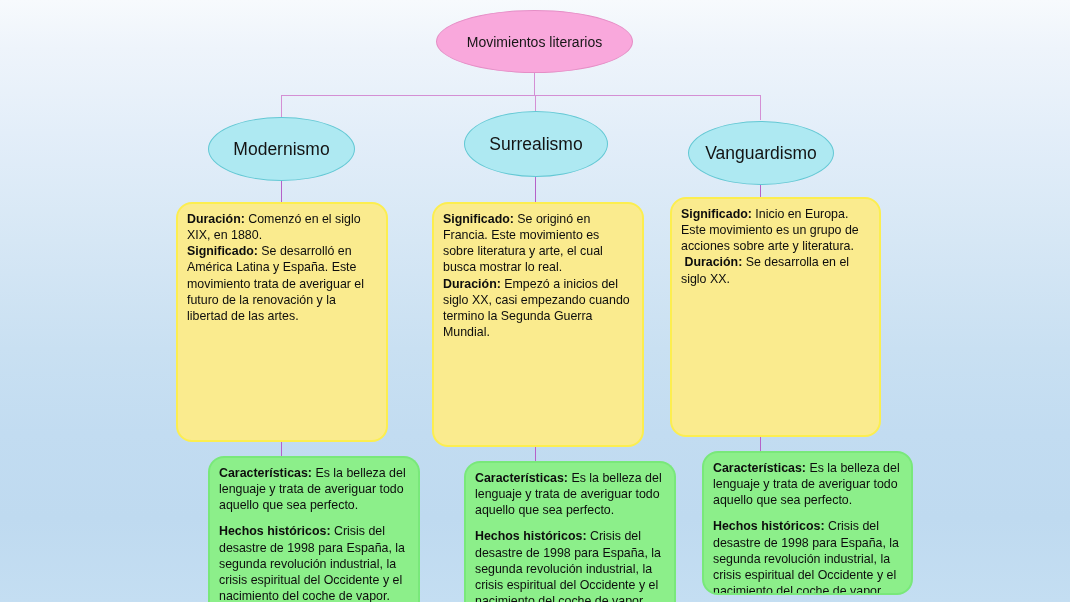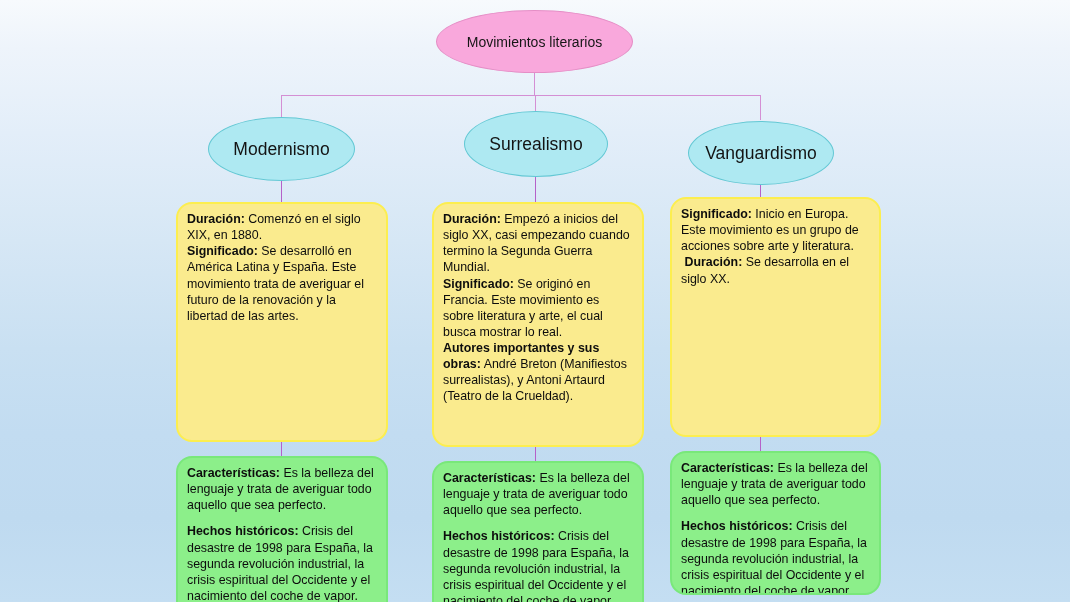--- a/index.html
+++ b/index.html
@@ -72,20 +72,21 @@
     color: #0d0d0d;
     overflow: hidden;
   }
   .note-yellow {
     background: #faeb8e;
     border: 2px solid #fcee4f;
   }
   .note-green {
     background: #8cef8a;
     border: 2px solid #79e87a;
+    margin-left: 32px;
   }
   .note p {
     margin: 0 0 0 0;
   }
   .note p + p { margin-top: 0; }
   .note .gap { height: 10px; }
   .note b { font-weight: bold; }
 </style>
 </head>
 <body>
@@ -126,27 +127,24 @@
     <p>
       <b>Duración:</b><span> Comenzó en el siglo XIX, en 1880.</span>
     </p>
     <p>
       <b>Significado:</b><span> Se desarrolló en América Latina y España. Este movimiento trata de averiguar el futuro de la renovación y la libertad de las artes.</span>
     </p>
   </div>
 
   <div class="note note-yellow" style="left:432px; top:202px; width:212px; height:245px;">
     <p>
-      <b>Duración:</b><span> Empezó a inicios del siglo XX, casi empezando cuando termino la Segunda Guerra Mundial.</span>
-    </p>
-    <p>
       <b>Significado:</b><span> Se originó en Francia. Este movimiento es sobre literatura y arte, el cual busca mostrar lo real.</span>
     </p>
     <p>
-      <b>Autores importantes y sus obras:</b><span> André Breton (Manifiestos surrealistas), y Antoni Artaurd (Teatro de la Crueldad).</span>
+      <b>Duración:</b><span> Empezó a inicios del siglo XX, casi empezando cuando termino la Segunda Guerra Mundial.</span>
     </p>
   </div>
 
   <div class="note note-yellow" style="left:670px; top:197px; width:211px; height:240px;">
     <p>
       <b>Significado:</b><span> Inicio en Europa. Este movimiento es un grupo de acciones sobre arte y literatura.</span>
     </p>
     <p>
       &nbsp;<b>Duración:</b><span> Se desarrolla en el siglo XX.</span>
     </p>

